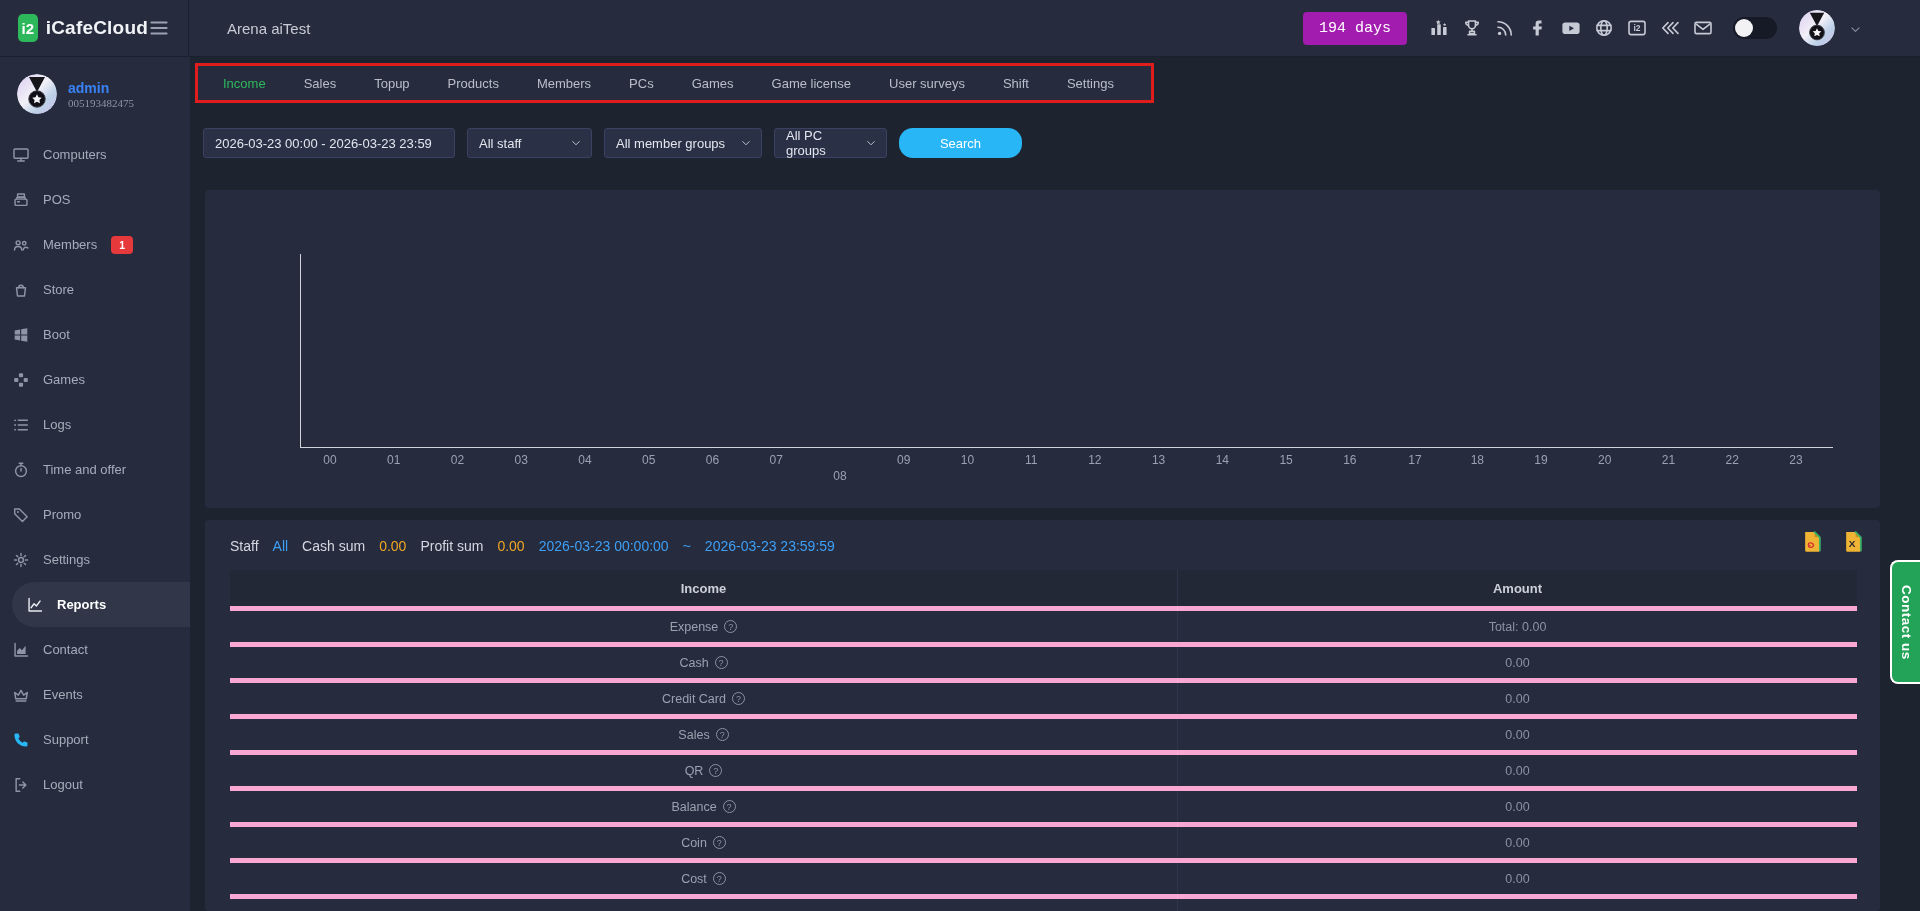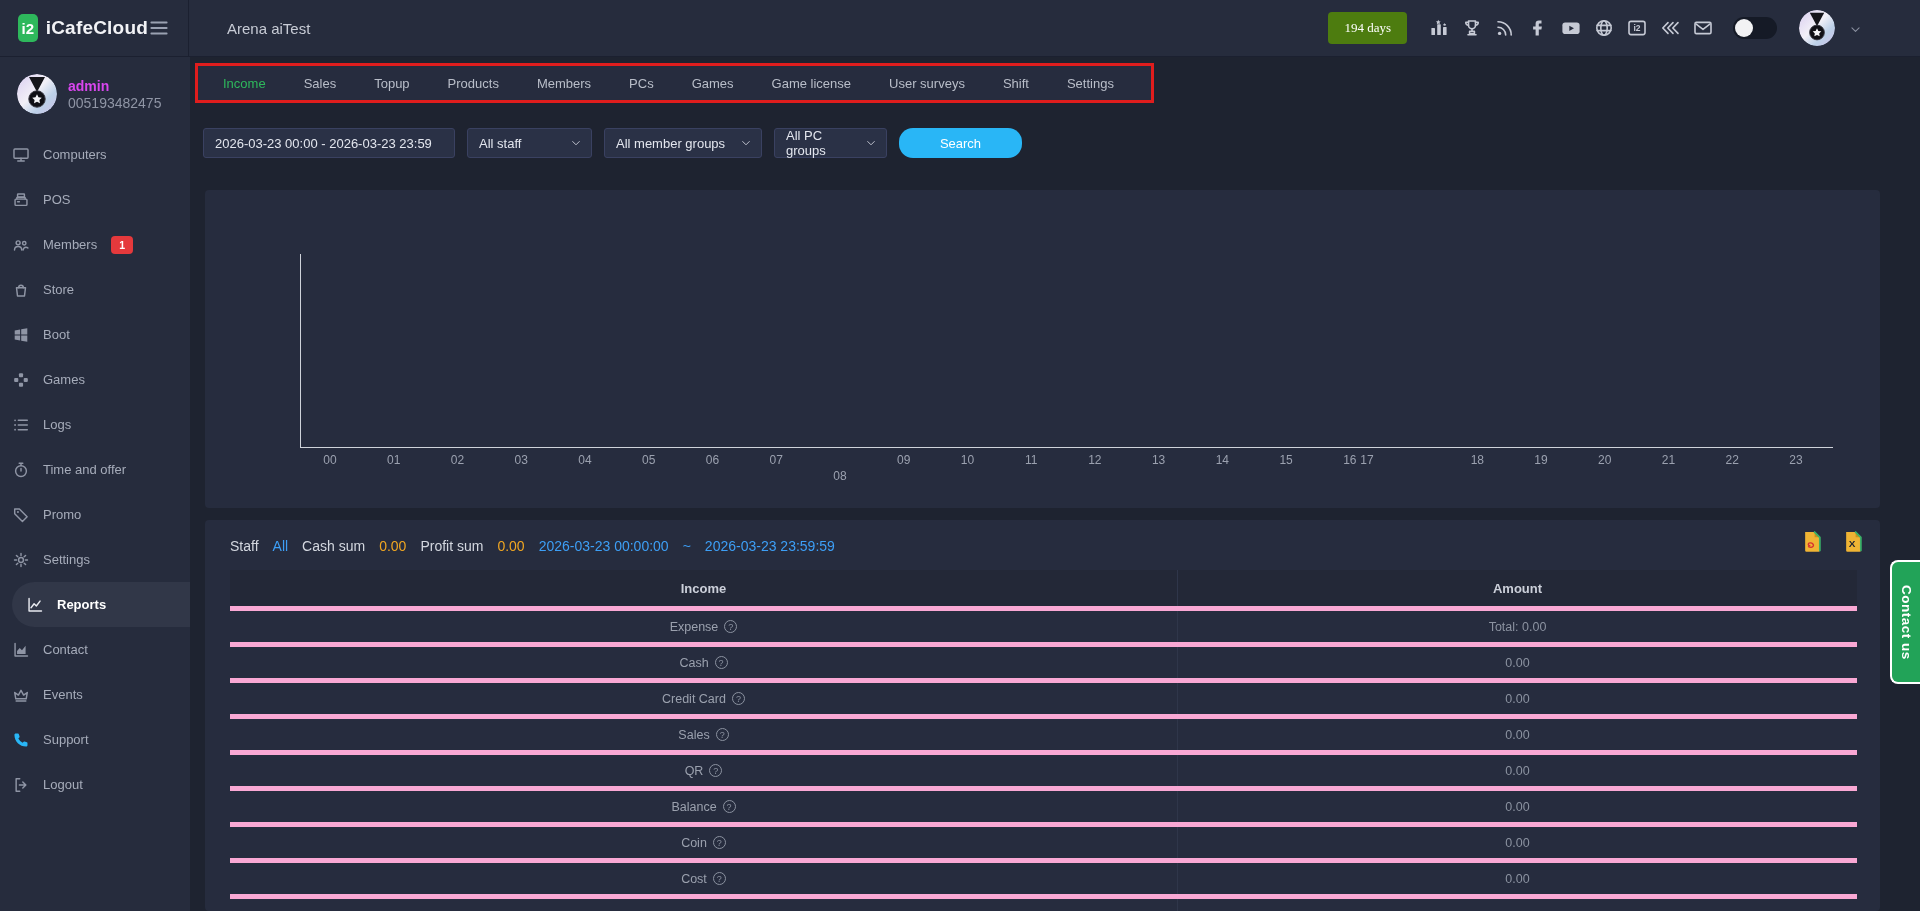--- a/index.html
+++ b/index.html
@@ -11,37 +11,37 @@
   .topbar{position:absolute;top:0;left:0;width:1920px;height:57px;background:#262c3d;
     border-bottom:1px solid #1b2030;display:flex;align-items:center;z-index:5;}
   .brand-zone{width:148px;height:100%;display:flex;align-items:center;padding-left:18px;gap:8px;}
   .brand-mark{width:32px;height:28px;background:#2eb85c;border-radius:5px;display:flex;
     align-items:center;justify-content:center;font-weight:bold;font-size:15px;color:#fff;}
   .brand-text{font-size:19px;font-weight:bold;color:#f2f3f6;letter-spacing:.2px;}
   .hamburger{width:22px;height:22px;color:#9aa1b2;cursor:pointer;}
   .topbar-sep{width:1px;height:57px;background:#1b2030;margin-left:18px;}
   .page-title{margin-left:38px;font-size:15px;color:#c7cbd5;}
   .tb-right{margin-left:auto;display:flex;align-items:center;gap:14px;padding-right:58px;}
-  .days-badge{background:#4d7c0f;color:#fff;border:none;border-radius:4px;font-size:13px;
-    padding:8px 16px;cursor:pointer;font-family:Liberation Serif, serif;}
+  .days-badge{background:#a21caf;color:#fff;border:none;border-radius:4px;font-size:15px;
+    padding:8px 16px;cursor:pointer;font-family:Liberation Mono, monospace;}
   .tb-icons{display:flex;align-items:center;gap:13px;margin-left:8px;}
   .tb-icon{width:20px;height:20px;color:#c6cad5;display:inline-block;cursor:pointer;}
   .toggle{width:44px;height:22px;background:#151a26;border-radius:11px;position:relative;
     margin-left:6px;cursor:pointer;}
   .toggle .knob{position:absolute;left:2px;top:2px;width:18px;height:18px;border-radius:50%;
     background:#f2f2f4;}
   .tb-avatar{width:36px;height:36px;border-radius:50%;overflow:hidden;margin-left:8px;cursor:pointer;}
   .tb-chevron{width:13px;height:13px;color:#8a90a0;cursor:pointer;}
 
   
   .sidebar{position:absolute;top:57px;left:0;bottom:0;width:190px;background:#262c3d;z-index:4;}
   .user-card{display:flex;align-items:center;gap:11px;padding:17px 0 10px 17px;}
   .user-avatar{width:40px;height:40px;border-radius:50%;overflow:hidden;flex:none;}
-  .user-name{font-size:14px;font-weight:bold;color:#d946ef;line-height:1.35;}
-  .user-id{font-size:14px;color:#8f95a5;}
+  .user-name{font-size:14px;font-weight:bold;color:#3b82f6;line-height:1.35;}
+  .user-id{font-size:11px;color:#8f95a5;font-family:Liberation Serif, serif;}
   .side-nav{margin-top:8px;}
   .side-item{height:45px;display:flex;align-items:center;padding-left:12px;cursor:pointer;}
   .side-icon{width:18px;height:18px;color:#8f95a5;flex:none;}
   .side-label{margin-left:13px;font-size:13px;color:#a6acba;}
   .side-item.active{background:#313748;border-radius:24px 0 0 24px;margin-left:12px;padding-left:14px;}
   .side-item.active .side-label{color:#fff;font-weight:bold;}
   .side-item.active .side-icon{color:#e8eaf0;}
   .side-badge{margin-left:14px;background:#e5393c;color:#fff;font-size:10.5px;font-weight:bold;
     border-radius:4px;padding:3px 8px;}
 
@@ -373,21 +373,21 @@
           <span class="hour-label" style="left: 555.18px;">07</span>
           <span class="hour-label" style="left: 618.92px; margin-top: 16px;">08</span>
           <span class="hour-label" style="left: 682.66px;">09</span>
           <span class="hour-label" style="left: 746.4px;">10</span>
           <span class="hour-label" style="left: 810.14px;">11</span>
           <span class="hour-label" style="left: 873.88px;">12</span>
           <span class="hour-label" style="left: 937.62px;">13</span>
           <span class="hour-label" style="left: 1001.36px;">14</span>
           <span class="hour-label" style="left: 1065.1px;">15</span>
           <span class="hour-label" style="left: 1128.84px;">16</span>
-          <span class="hour-label" style="left: 1146px;">17</span>
+          <span class="hour-label" style="left: 1194px;">17</span>
           <span class="hour-label" style="left: 1256.32px;">18</span>
           <span class="hour-label" style="left: 1320.06px;">19</span>
           <span class="hour-label" style="left: 1383.8px;">20</span>
           <span class="hour-label" style="left: 1447.54px;">21</span>
           <span class="hour-label" style="left: 1511.28px;">22</span>
           <span class="hour-label" style="left: 1575.02px;">23</span>
         </div>
     </section>
 
     <section class="table-card">

